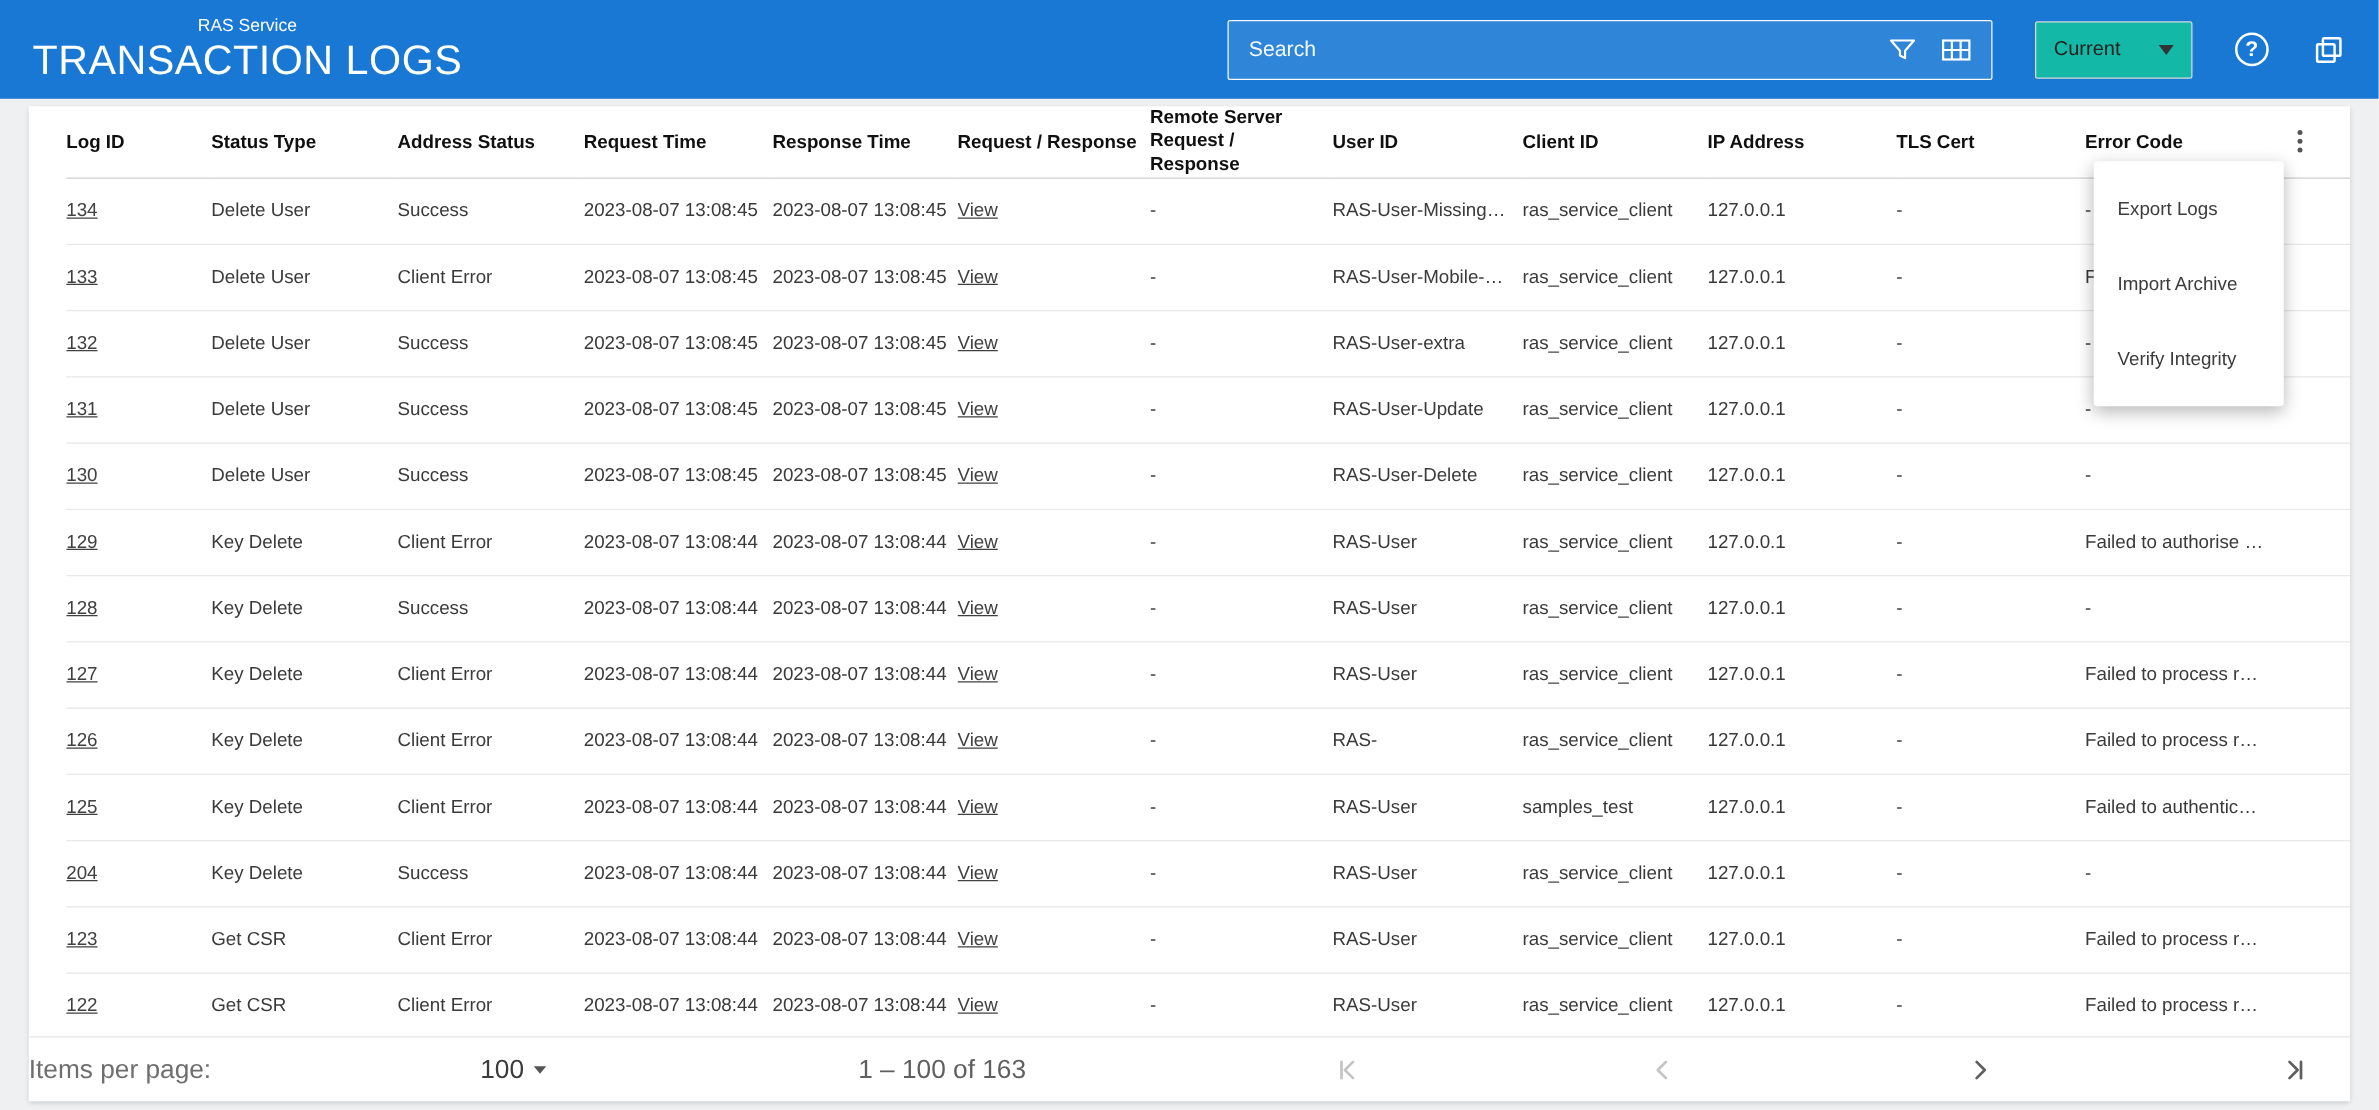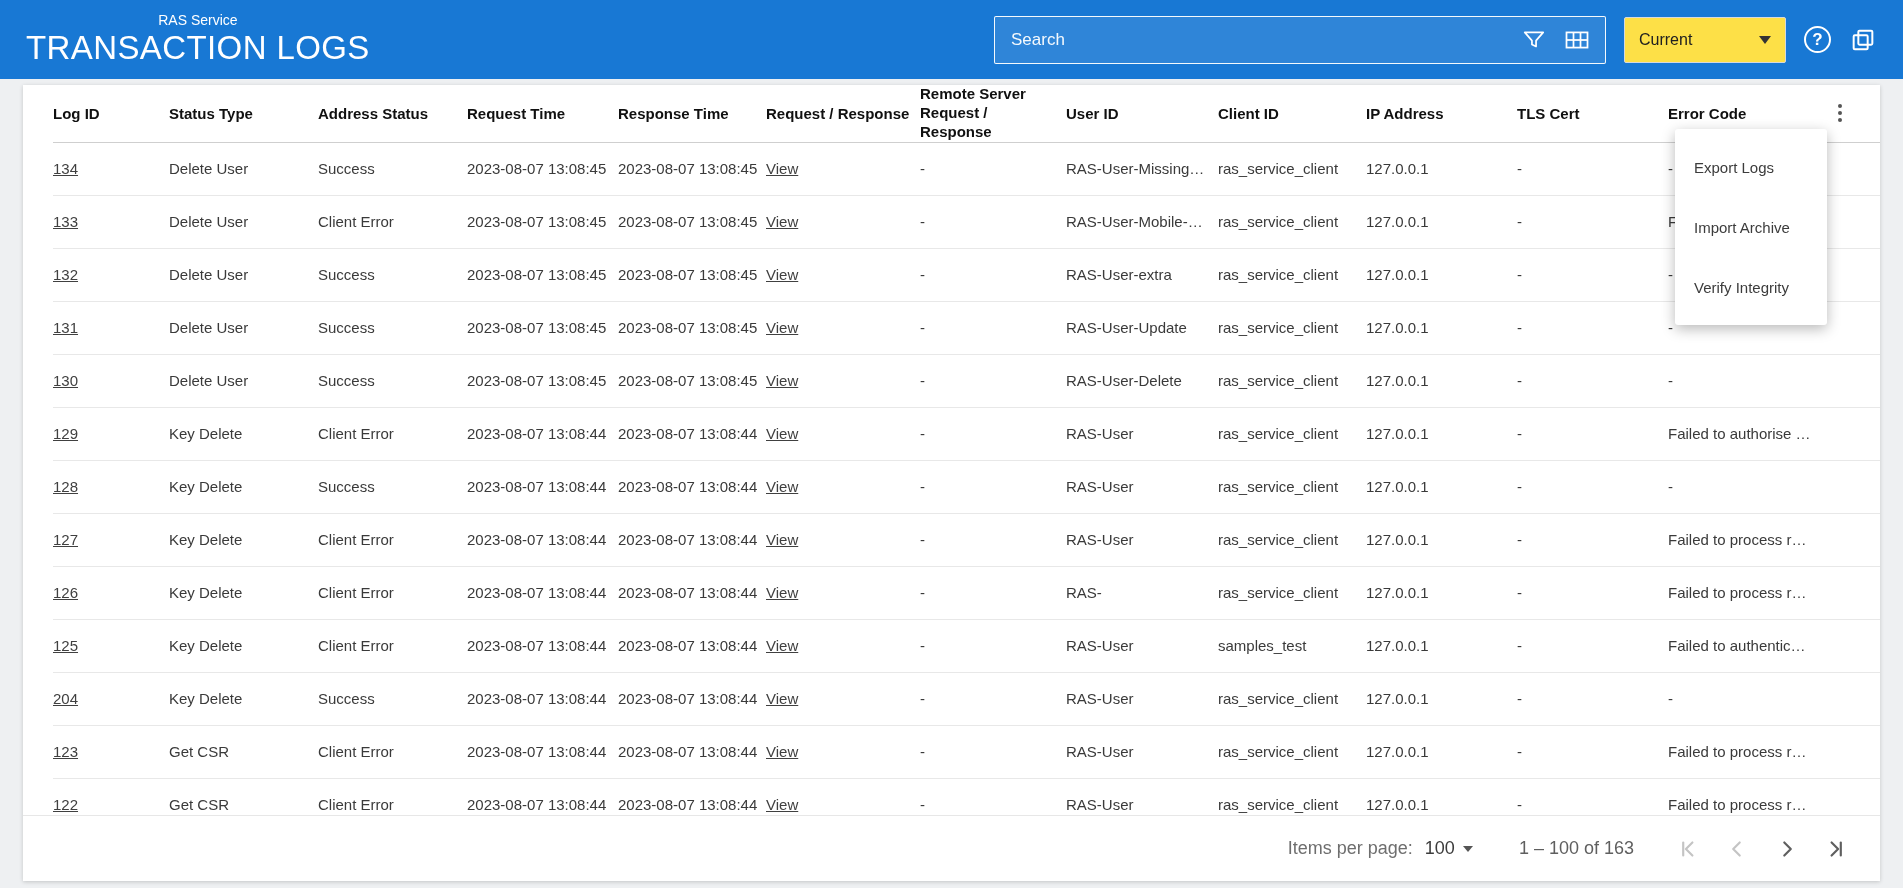--- a/index.html
+++ b/index.html
@@ -16,36 +16,36 @@
 
   
   .app-bar{
     height:79px;background:var(--header-bg);
     display:flex;align-items:center;
     padding:0 26px;color:#fff;
   }
   .brand{display:flex;flex-direction:column;justify-content:center;line-height:1.15;align-items:center;}
   .brand .app-name{font-size:14px;font-weight:400;}
   .brand .page-title{font-size:33px;font-weight:500;letter-spacing:.4px;}
-  .bar-right{margin-left:auto;display:flex;align-items:center;gap:18px;}
+  .bar-right{margin-left:auto;display:flex;align-items:center;gap:34px;}
 
   .search-box{
     width:612px;height:48px;border:1px solid rgba(255,255,255,.95);
     background:rgba(255,255,255,.10);border-radius:2px;
     display:flex;align-items:center;padding:0 14px;gap:16px;
   }
   .search-box input{
     flex:1;background:transparent;border:none;outline:none;
     color:#fff;font-size:17px;font-family:inherit;
   }
   .search-box input::placeholder{color:rgba(255,255,255,.95);}
   .bar-icon{display:flex;align-items:center;justify-content:center;cursor:pointer;}
 
   .view-select{
-    width:162px;height:46px;background:#fde047;border:1px solid #d6d9dc;border-radius:2px;
+    width:126px;height:46px;background:#14b8a6;border:1px solid #d6d9dc;border-radius:2px;
     display:flex;align-items:center;justify-content:space-between;
     padding:0 14px;color:#202020;font-size:16px;cursor:pointer;
   }
   .caret-down{
     width:0;height:0;border-left:6px solid transparent;border-right:6px solid transparent;
     border-top:8px solid #333;
   }
   .help-circle{
     width:27px;height:27px;border:2px solid #fff;border-radius:50%;
     display:flex;align-items:center;justify-content:center;
@@ -85,23 +85,23 @@
     background:#fff;border-radius:3px;box-shadow:0 4px 14px rgba(0,0,0,.28);
     padding:8px 0;z-index:20;
   }
   .menu-item{
     height:60px;display:flex;align-items:center;padding:0 19px;
     font-size:15px;color:#3c3c3c;cursor:pointer;white-space:nowrap;
   }
 
   
   .paginator{
-    height:66px;border-top:1px solid #e7e7e7;background:#fff;
-    display:flex;align-items:center;justify-content:flex-end;
-    font-size:18px;color:#6e6e6e;padding-right:18px;
+    height:52px;border-top:1px solid #e7e7e7;background:#fff;
+    display:flex;align-items:center;justify-content:space-between;
+    font-size:21px;color:#6e6e6e;padding-right:18px;
   }
   .ipp-label{margin-right:12px;}
   .ipp-select{
     display:flex;align-items:center;gap:8px;color:#3c3c3c;cursor:pointer;margin-right:46px;
   }
   .ipp-select .caret-down{border-left-width:5px;border-right-width:5px;border-top-width:6px;border-top-color:#555;}
   .range-label{color:#5f5f5f;margin-right:28px;}
   .nav-btn{
     width:40px;height:40px;display:flex;align-items:center;justify-content:center;
     background:transparent;border:none;cursor:pointer;padding:0;margin:0 5px;

